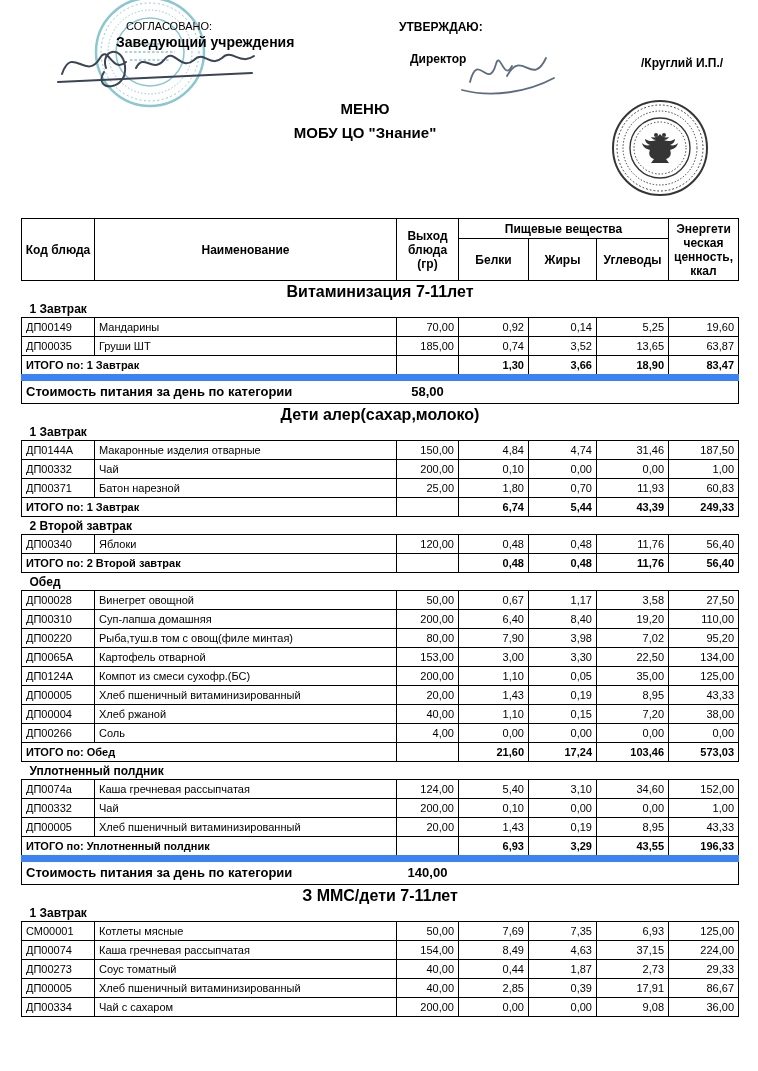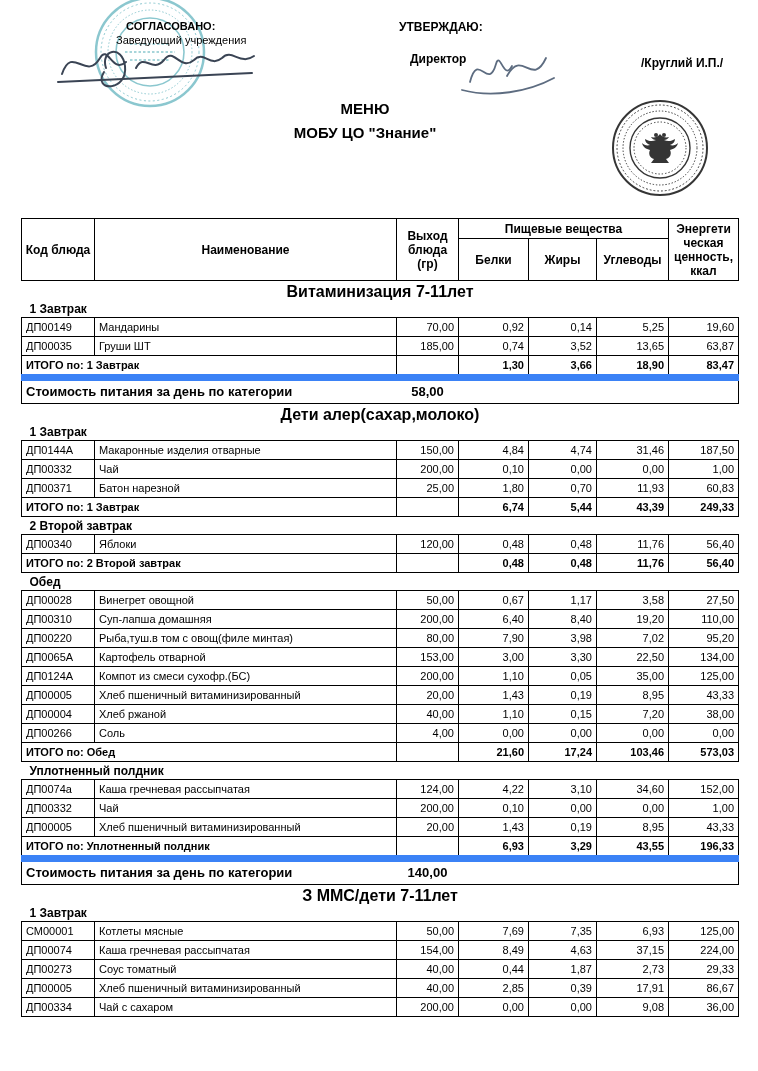--- a/index.html
+++ b/index.html
@@ -2,22 +2,22 @@
 <html><head>
 <meta charset="utf-8">
 <style>
   * { box-sizing: border-box; }
   html,body { margin:0; padding:0; background:#fff; }
   body { font-family:"Liberation Sans", sans-serif; color:#000; }
   .page { position:relative; width:758px; height:1071px; background:#fff; overflow:hidden; }
   .abs { position:absolute; }
 
   
-  .agreed-label  { left:126px; top:20px;  font-size:11px; font-weight:bold; }
-  .agreed-role   { left:116px; top:34px;  font-size:11px; font-weight:normal;text-align:right; }
+  .agreed-label  { left:126px; top:20px;  font-size:11px; font-weight:normal; }
+  .agreed-role   { left:116px; top:34px;  font-size:14px; font-weight:bold;text-align:right; }
   .approve-label { left:399px; top:20px;  font-size:12px; font-weight:bold; }
   .approve-role  { left:399px; top:52px;  font-size:12px; font-weight:bold;margin-left:11px; }
   .approver-name { left:641px; top:56px;  font-size:12px; font-weight:bold; }
   .title-block   { left:130px; top:100px; width:470px; text-align:center; }
   .title-block div { font-size:15px; font-weight:bold; margin-bottom:7px; }
 
   .stamp-left  { left:92px;  top:-6px;  opacity:.55; }
   .stamp-right { left:610px; top:98px;  opacity:.88; }
   .sig-left    { left:42px;  top:28px; }
   .sig-right   { left:452px; top:40px; }
@@ -319,21 +319,21 @@
           <td class="cell num">103,46</td>
           <td class="cell num">573,03</td>
         </tr>
         <tr class="meal-row">
           <td colspan="7">Уплотненный полдник</td>
         </tr>
         <tr class="item-row">
           <td class="cell">ДП0074а</td>
           <td class="cell">Каша гречневая рассыпчатая</td>
           <td class="cell num">124,00</td>
-          <td class="cell num">4,22</td>
+          <td class="cell num">5,40</td>
           <td class="cell num">3,10</td>
           <td class="cell num">34,60</td>
           <td class="cell num">152,00</td>
         </tr>
         <tr class="item-row">
           <td class="cell">ДП00332</td>
           <td class="cell">Чай</td>
           <td class="cell num">200,00</td>
           <td class="cell num">0,10</td>
           <td class="cell num">0,00</td>

